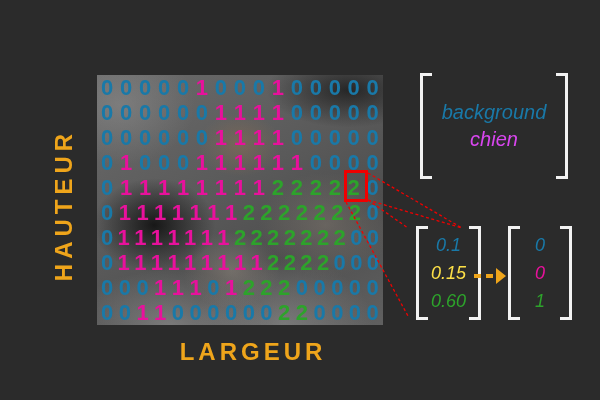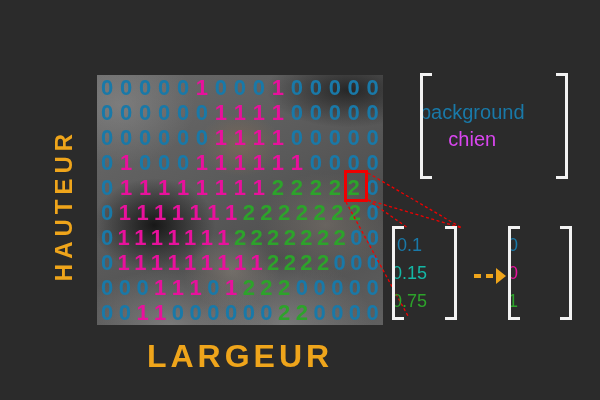--- a/index.html
+++ b/index.html
@@ -9,22 +9,22 @@
     font-family:"Liberation Sans",sans-serif;
   }
   
   .v-label{
     position:absolute;left:64px;top:205px;
     transform:translate(-50%,-50%) rotate(-90deg);
     color:var(--accent);font-size:24px;font-weight:bold;letter-spacing:5px;
     white-space:nowrap;
   }
   .h-label{
-    position:absolute;left:97px;top:338px;width:286px;text-align:center;
-    color:var(--accent);font-size:32px;font-weight:bold;letter-spacing:4px;
+    position:absolute;left:110px;top:338px;width:286px;text-align:center;
+    color:var(--accent);font-size:24px;font-weight:bold;letter-spacing:4px;
   }
   
   .photo{
     position:absolute;left:97px;top:75px;width:286px;height:250px;
     background:
       radial-gradient(ellipse 60px 45px at 50% 28%, rgba(140,110,85,.55), rgba(140,110,85,0) 70%),
       radial-gradient(ellipse 85px 65px at 20% 60%, rgba(12,12,12,.85), rgba(12,12,12,0) 72%),
       radial-gradient(ellipse 70px 55px at 47% 78%, rgba(150,140,130,.5), rgba(150,140,130,0) 70%),
       radial-gradient(ellipse 90px 70px at 80% 60%, rgba(135,125,115,.45), rgba(135,125,115,0) 75%),
       radial-gradient(ellipse 110px 50px at 88% 6%, rgba(20,20,20,.75), rgba(20,20,20,0) 75%),
@@ -43,27 +43,27 @@
   
   .hl-box{
     position:absolute;left:344px;top:170px;width:24px;height:32px;
     border:3px solid var(--red);box-sizing:border-box;
   }
   
   .overlay{position:absolute;left:0;top:0;pointer-events:none;}
   .proj{stroke:var(--red);stroke-width:1.3;stroke-dasharray:3 2.5;fill:none;}
   
   .vec{position:absolute;box-sizing:border-box;display:flex;flex-direction:column;
-       justify-content:center;align-items:flex-start;text-align:center;}
+       justify-content:center;align-items:center;text-align:center;font-style:italic;}
   .brk{position:absolute;top:0;bottom:0;width:12px;box-sizing:border-box;}
   .brk.l{left:0;border:3px solid var(--bracket);border-right:none;}
   .brk.r{right:0;border:3px solid var(--bracket);border-left:none;}
   .legend{left:420px;top:73px;width:148px;height:106px;}
   .legend-item{font-size:20px;line-height:27px;}
-  .prob{left:392px;top:226px;width:65px;height:94px;}
+  .prob{left:416px;top:226px;width:65px;height:94px;}
   .onehot{left:508px;top:226px;width:64px;height:94px;}
   .vec-val{font-size:18px;line-height:28px;}
   
   .arrow{position:absolute;left:472px;top:264px;}
 </style>
 </head>
 <body>
 
 <div class="canvas">
 
@@ -268,22 +268,22 @@
         <div class="legend-item" style="color: rgb(25, 121, 168);">background</div>
         <div class="legend-item" style="color: #d946ef;">chien</div>
       </div>
     <div class="brk r"></div>
   </div>
 
   <div class="vec prob">
     <div class="brk l"></div>
     <div>
         <div class="vec-val" style="color: rgb(25, 121, 168);">0.1</div>
-        <div class="vec-val" style="color: #14b8a6;">0.15</div>
-        <div class="vec-val" style="color: rgb(45, 163, 43);">0.75</div>
+        <div class="vec-val" style="color: #fde047;">0.15</div>
+        <div class="vec-val" style="color: rgb(45, 163, 43);">0.60</div>
       </div>
     <div class="brk r"></div>
   </div>
 
   <svg class="arrow" width="36" height="24" viewBox="0 0 36 24">
     <line x1="2" y1="12" x2="22" y2="12" stroke="var(--accent)" stroke-width="4" stroke-dasharray="7 5"></line>
     <polygon points="24,4 34,12 24,20" fill="var(--accent)"></polygon>
   </svg>
 
   <div class="vec onehot">

